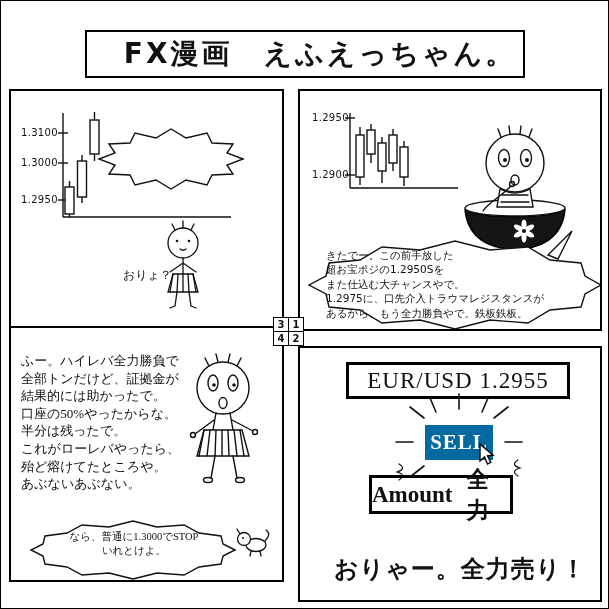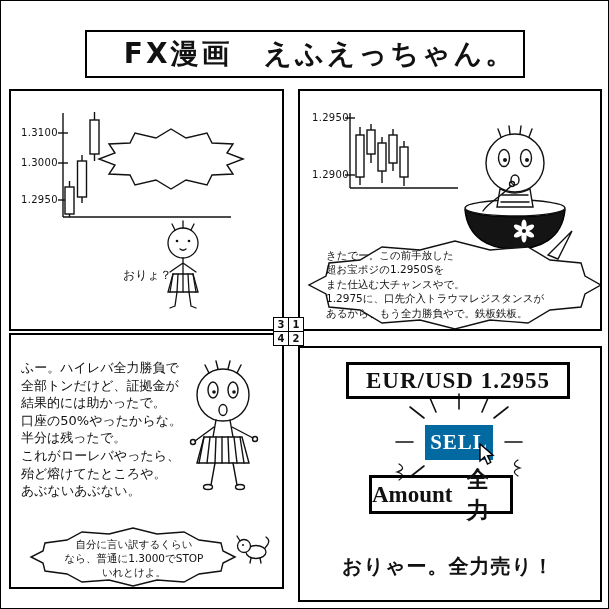--- a/index.html
+++ b/index.html
@@ -4,40 +4,40 @@
 <style>
   *{margin:0;padding:0;box-sizing:border-box;}
   html,body{background:#fff;}
   .page{position:relative;width:609px;height:609px;background:#fff;border:1px solid #000;
         font-family:"DejaVu Sans",sans-serif;color:#111;overflow:hidden;}
   .title-box{position:absolute;left:84px;top:29px;width:440px;height:48px;border:2px solid #000;
         display:flex;align-items:center;justify-content:center;font-size:28px;font-weight:bold;letter-spacing:3px;padding-left:30px;}
   .panel{position:absolute;border:2px solid #000;background:#fff;overflow:hidden;}
   .p-tl{left:8px;top:88px;width:275px;height:242px;}
   .p-tr{left:297px;top:88px;width:304px;height:242px;}
-  .p-bl{left:8px;top:332px;width:275px;height:256px;}
+  .p-bl{left:8px;top:325px;width:275px;height:256px;font-family:Liberation Serif, serif;}
   .p-br{left:297px;top:345px;width:304px;height:256px;}
   .panel svg.draw{position:absolute;left:0;top:0;}
   .tick{position:absolute;font-size:10px;letter-spacing:.3px;white-space:nowrap;}
   .cloud-text{position:absolute;left:98px;top:50px;width:126px;text-align:center;font-size:11.5px;line-height:15px;white-space:nowrap;}
   .say{position:absolute;left:112px;top:176px;font-size:12px;}
   .bubble-text-tr{position:absolute;left:26px;top:157px;width:262px;font-size:10.5px;line-height:14.4px;white-space:nowrap;}
   .monologue{position:absolute;left:10px;top:24px;width:195px;font-size:13px;line-height:17.6px;white-space:nowrap;}
   .bubble-text-bl{position:absolute;left:30px;top:202px;width:186px;text-align:center;font-size:10.5px;line-height:14px;white-space:nowrap;}
   .ticker-box{position:absolute;left:46px;top:14px;width:224px;height:37px;border:3px solid #000;
         display:flex;align-items:center;justify-content:center;
-        font-family:"Liberation Serif","DejaVu Serif",serif;font-weight:bold;font-size:23px;letter-spacing:1px;}
+        font-family:"Liberation Serif","DejaVu Serif",serif;font-weight:normal;font-size:23px;letter-spacing:1px;}
   .sell-btn{position:absolute;left:125px;top:77px;width:68px;height:35px;background:#0369a1;color:#fff;
         display:flex;align-items:center;justify-content:center;z-index:2;
         font-family:"Liberation Serif","DejaVu Serif",serif;font-weight:bold;font-size:21px;letter-spacing:1px;}
   .cursor-wrap{position:absolute;left:178px;top:95px;z-index:3;}
   .amount-box{position:absolute;left:69px;top:127px;width:144px;height:39px;border:3px solid #000;
         display:flex;align-items:center;justify-content:center;gap:14px;font-size:23px;font-weight:bold;}
   .amount-box .lbl{font-family:"Liberation Serif","DejaVu Serif",serif;}
-  .shout{position:absolute;left:42px;top:205px;width:250px;font-size:20px;font-weight:bold;letter-spacing:1px;white-space:nowrap;}
+  .shout{position:absolute;left:34px;top:205px;width:250px;font-size:24px;font-weight:bold;letter-spacing:1px;white-space:nowrap;}
   .badge-stack{position:absolute;z-index:6;display:flex;flex-direction:column;}
   .badge{width:16px;height:15px;border:1.5px solid #000;background:#fff;font-size:10px;font-weight:bold;
         display:flex;align-items:center;justify-content:center;}
   .badge + .badge{margin-top:-1.5px;}
 </style>
 </head>
 <body>
 
 <div class="page">
 
@@ -169,21 +169,20 @@
       <div>ふー。ハイレバ全力勝負で</div>
       <div>全部トンだけど、証拠金が</div>
       <div>結果的には助かったで。</div>
       <div>口座の50%やったからな。</div>
       <div>半分は残ったで。</div>
       <div>これがローレバやったら、</div>
       <div>殆ど熔けてたところや。</div>
       <div>あぶないあぶない。</div>
     </div>
     <div class="bubble-text-bl">
-      <div>自分に言い訳するくらい</div>
       <div>なら、普通に1.3000でSTOP</div>
       <div>いれとけよ。</div>
     </div>
   </div>
 
   <div class="panel p-br">
     <svg class="draw" width="300" height="252" viewBox="0 0 300 252">
       <g stroke="#111" stroke-width="1.6" stroke-linecap="round" fill="none">
         <line x1="159" y1="61" x2="159" y2="46"></line>
         <line x1="113" y1="94" x2="96" y2="94"></line>

